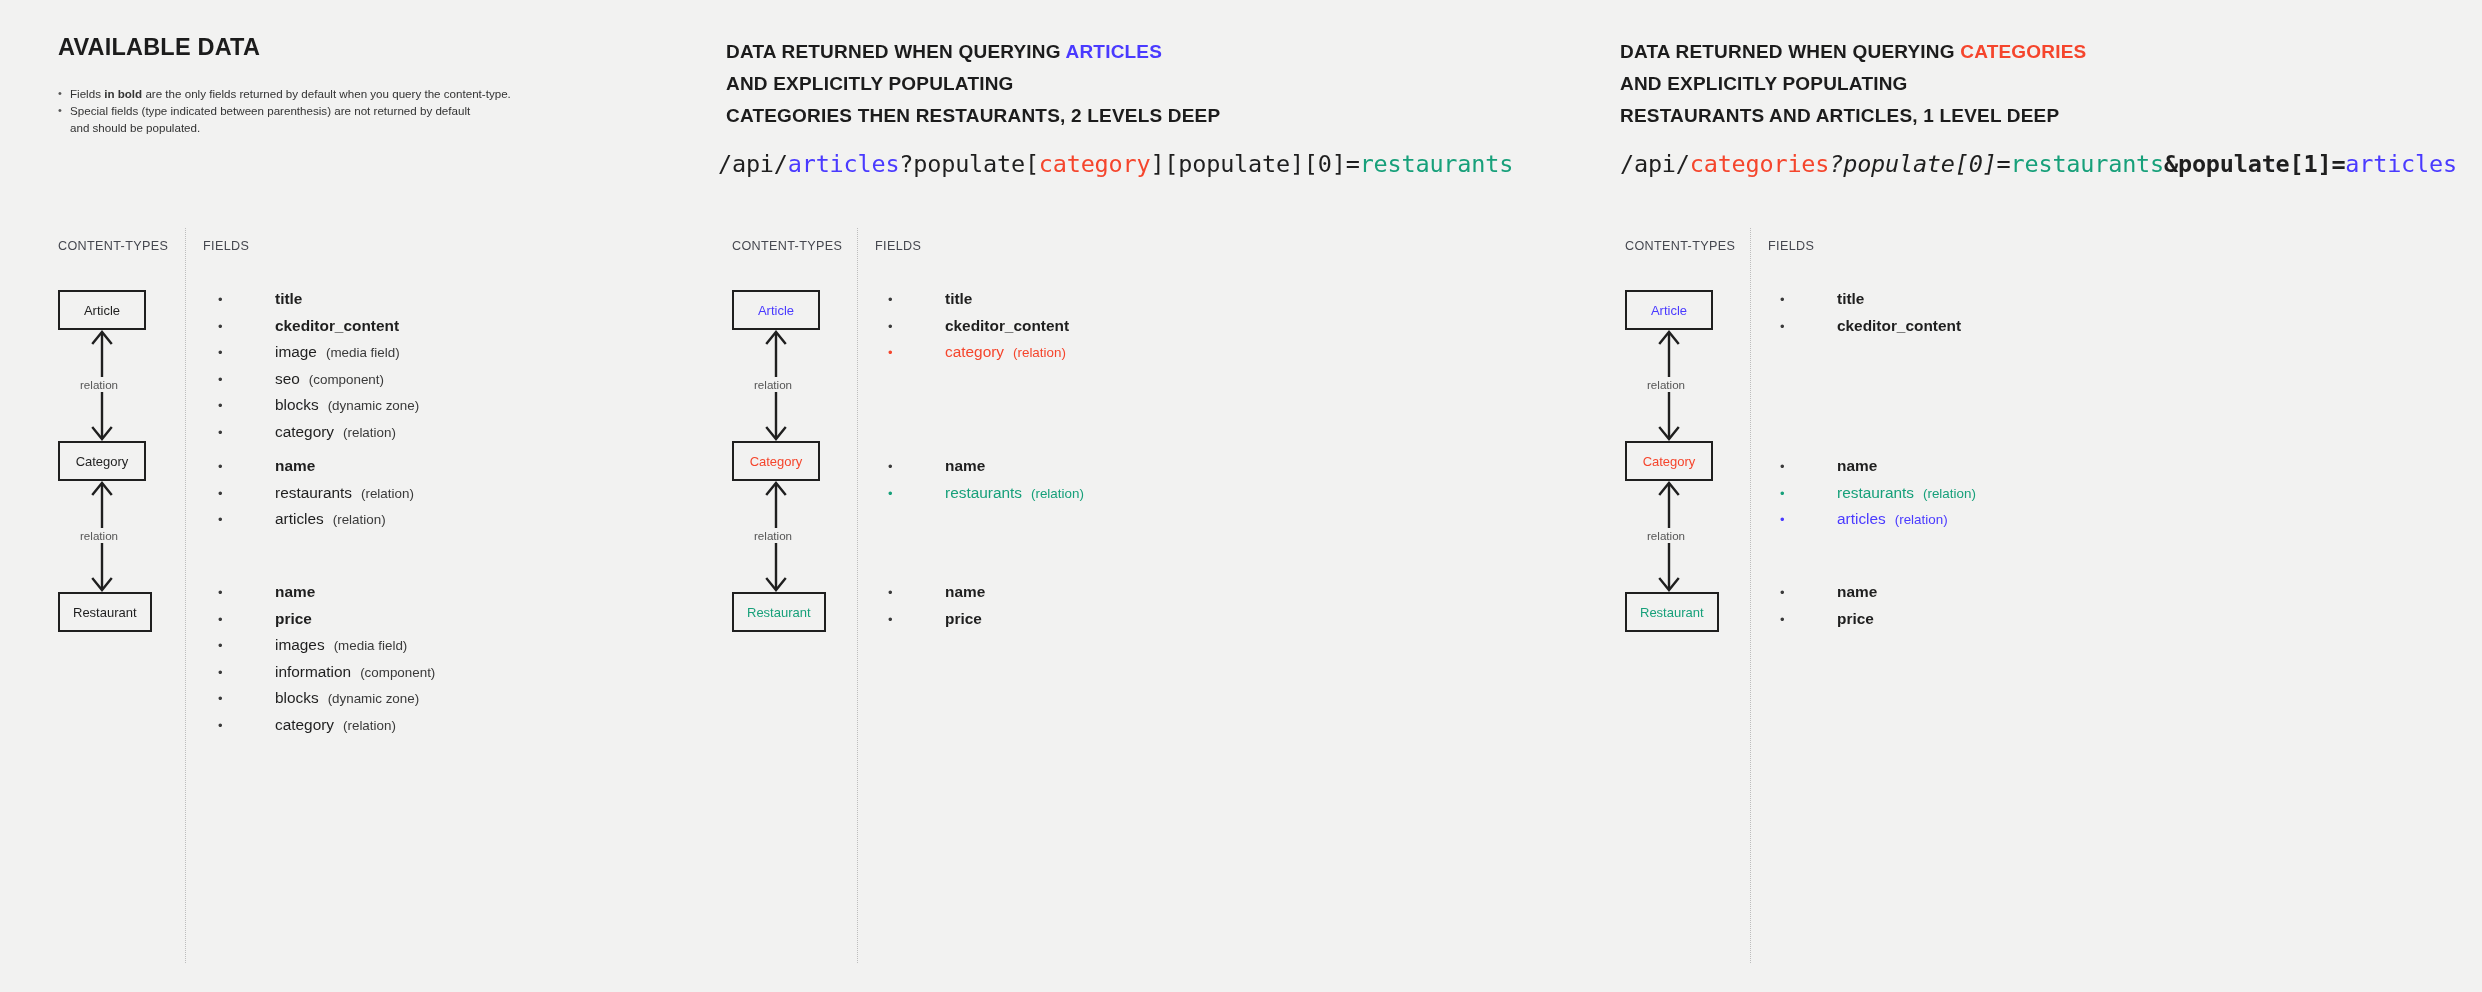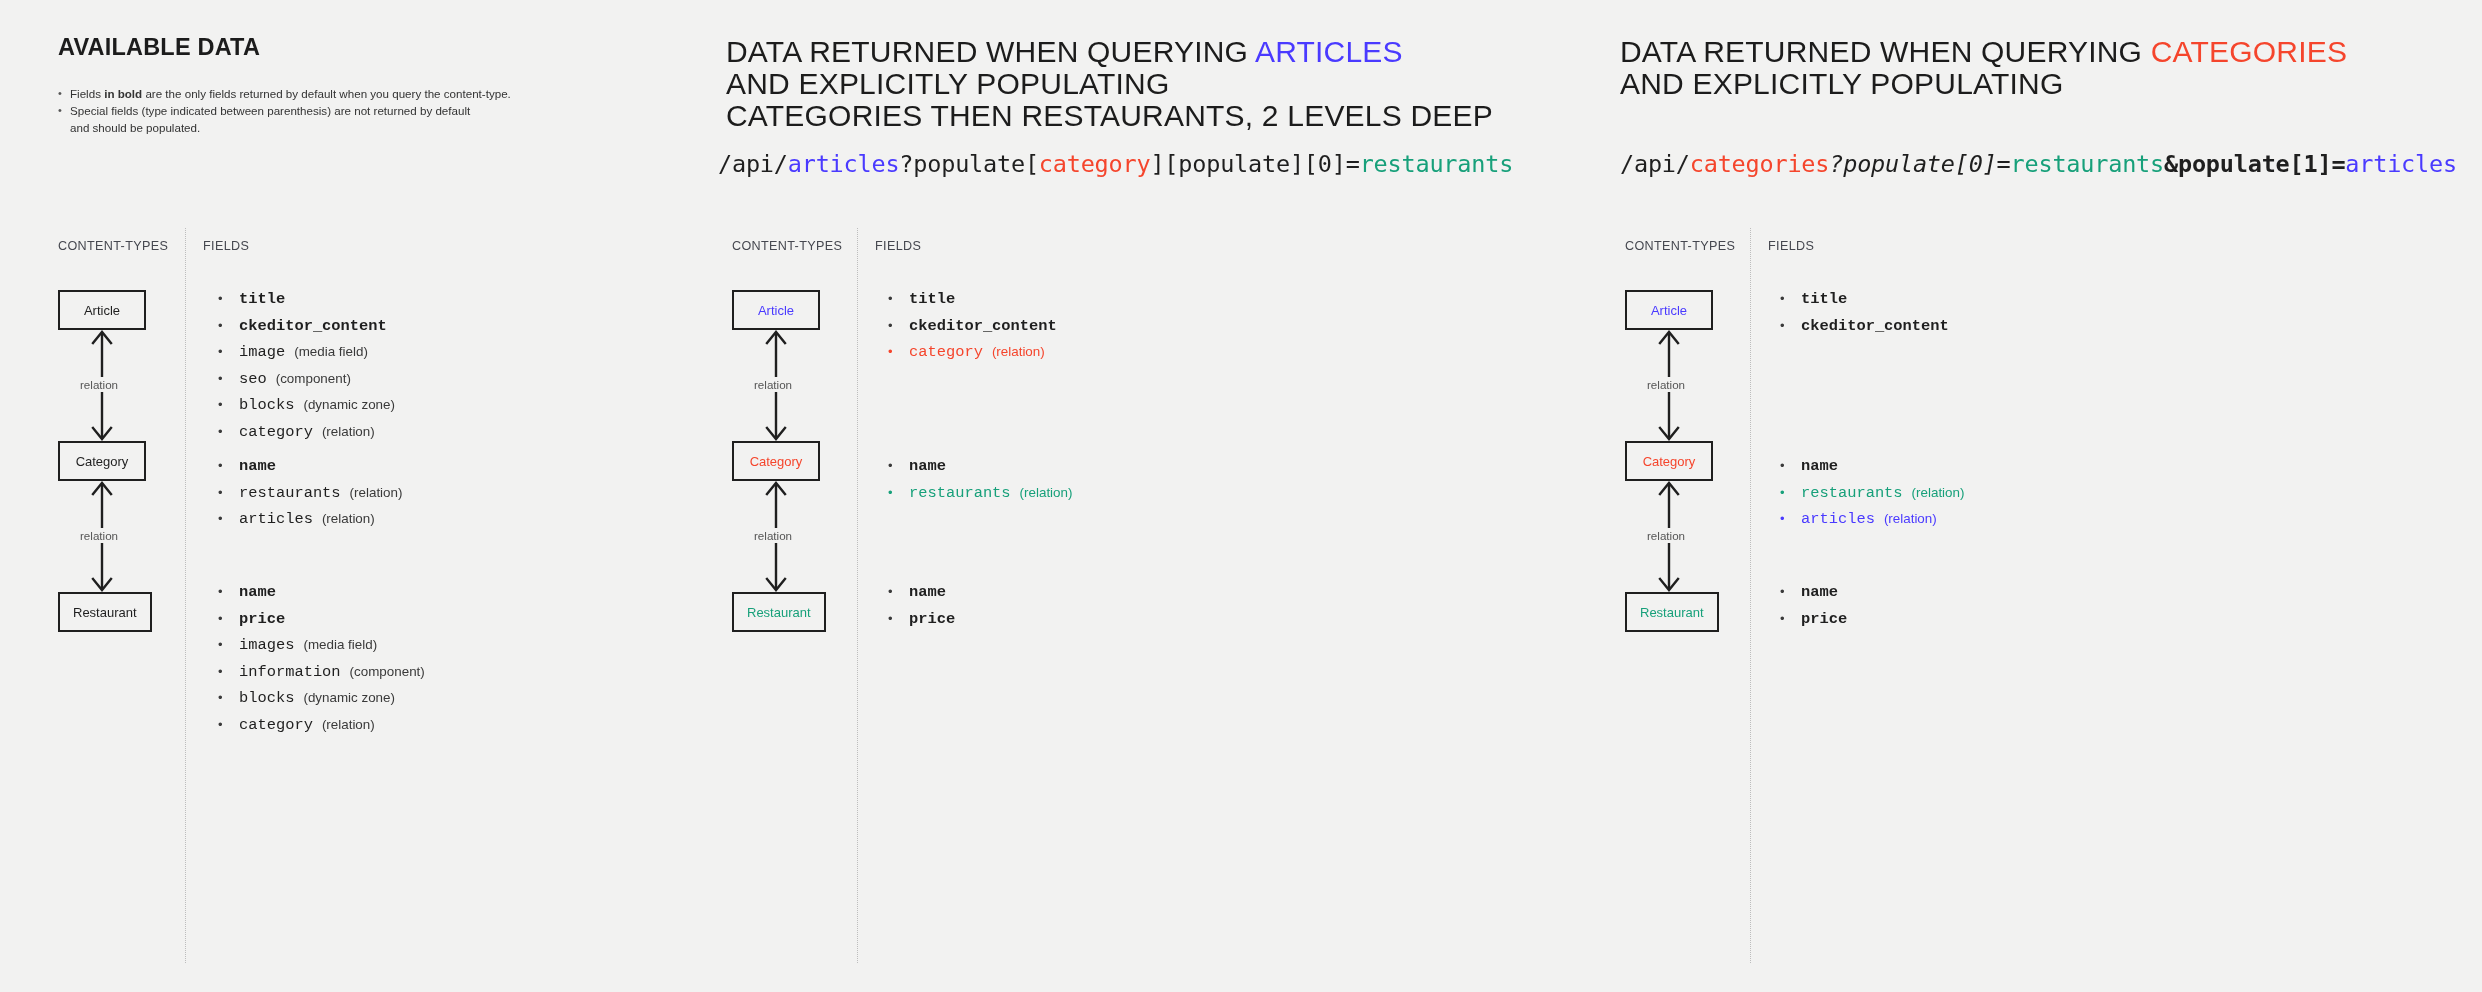--- a/index.html
+++ b/index.html
@@ -44,22 +44,22 @@
   .title {
     font-size: 23.5px;
     font-weight: bold;
     letter-spacing: 0.2px;
     color: #1c1c1c;
     line-height: 1.0;
     margin: 0;
     white-space: nowrap;
   }
   .title-lines .tline {
-    font-size: 30px;
-    font-weight: normal;
+    font-size: 19px;
+    font-weight: bold;
     letter-spacing: 0.2px;
     color: #1c1c1c;
     line-height: 32px;
     white-space: nowrap;
   }
 
   
   .notes {
     position: absolute;
     left: 58px;
@@ -179,23 +179,24 @@
     line-height: 25.6px;
     white-space: nowrap;
   }
   .field-row .bullet {
     flex: 0 0 21px;
     font-size: 13px;
     color: #3a3a3a;
     line-height: 25.6px;
   }
   .field-row .fname {
-    font-family: Liberation Mono, monospace;
+    font-family: Liberation Sans, sans-serif;
     font-size: 15.4px;
     color: #1f1f1f;
+    margin-left: 36px;
   }
   .field-row.bold .fname { font-weight: bold; }
   .field-row .ftype {
     font-family: "Liberation Sans", sans-serif;
     font-size: 13.4px;
     color: #3a3a3a;
     margin-left: 9px;
   }
   .field-row.t-red   .bullet,
   .field-row.t-red   .fname,
@@ -402,20 +403,21 @@
             <span class="fname">price</span>
           </div>
         </div>
       </div>
     </div>
     <div class="col col-3">
       <div class="heading-block">
         <div class="title-lines">
           <div class="tline"><span>DATA RETURNED WHEN QUERYING </span><span style="color: rgb(245, 69, 44);">CATEGORIES</span></div>
           <div class="tline"><span>AND EXPLICITLY POPULATING</span></div>
+          <div class="tline"><span>RESTAURANTS AND ARTICLES, 1 LEVEL DEEP</span></div>
         </div>
       </div>
       <div class="api-line"><span style="color: rgb(31, 31, 31);">/api/</span><span style="color: rgb(245, 69, 44);">categories</span><span style="color: rgb(31, 31, 31); font-style: italic;">?populate[0]=</span><span style="color: rgb(23, 160, 122);">restaurants</span><span style="color: rgb(31, 31, 31); font-weight: bold;">&amp;populate[1]=</span><span style="color: rgb(74, 58, 255);">articles</span></div>
       <div class="subhead" style="left: 35px;">CONTENT-TYPES</div>
       <div class="subhead" style="left: 178px;">FIELDS</div>
       <div class="dotted-divider" style="left: 160px;"></div>
       <div class="diagram" style="left: 35px;">
         <div class="node n-article node-blue" style="left: 0px; min-width: 88px;">Article</div>
         <div class="node n-category node-red" style="left: 0px; min-width: 88px;">Category</div>
         <div class="node n-restaurant node-green" style="left: 0px; min-width: 88px;">Restaurant</div>

